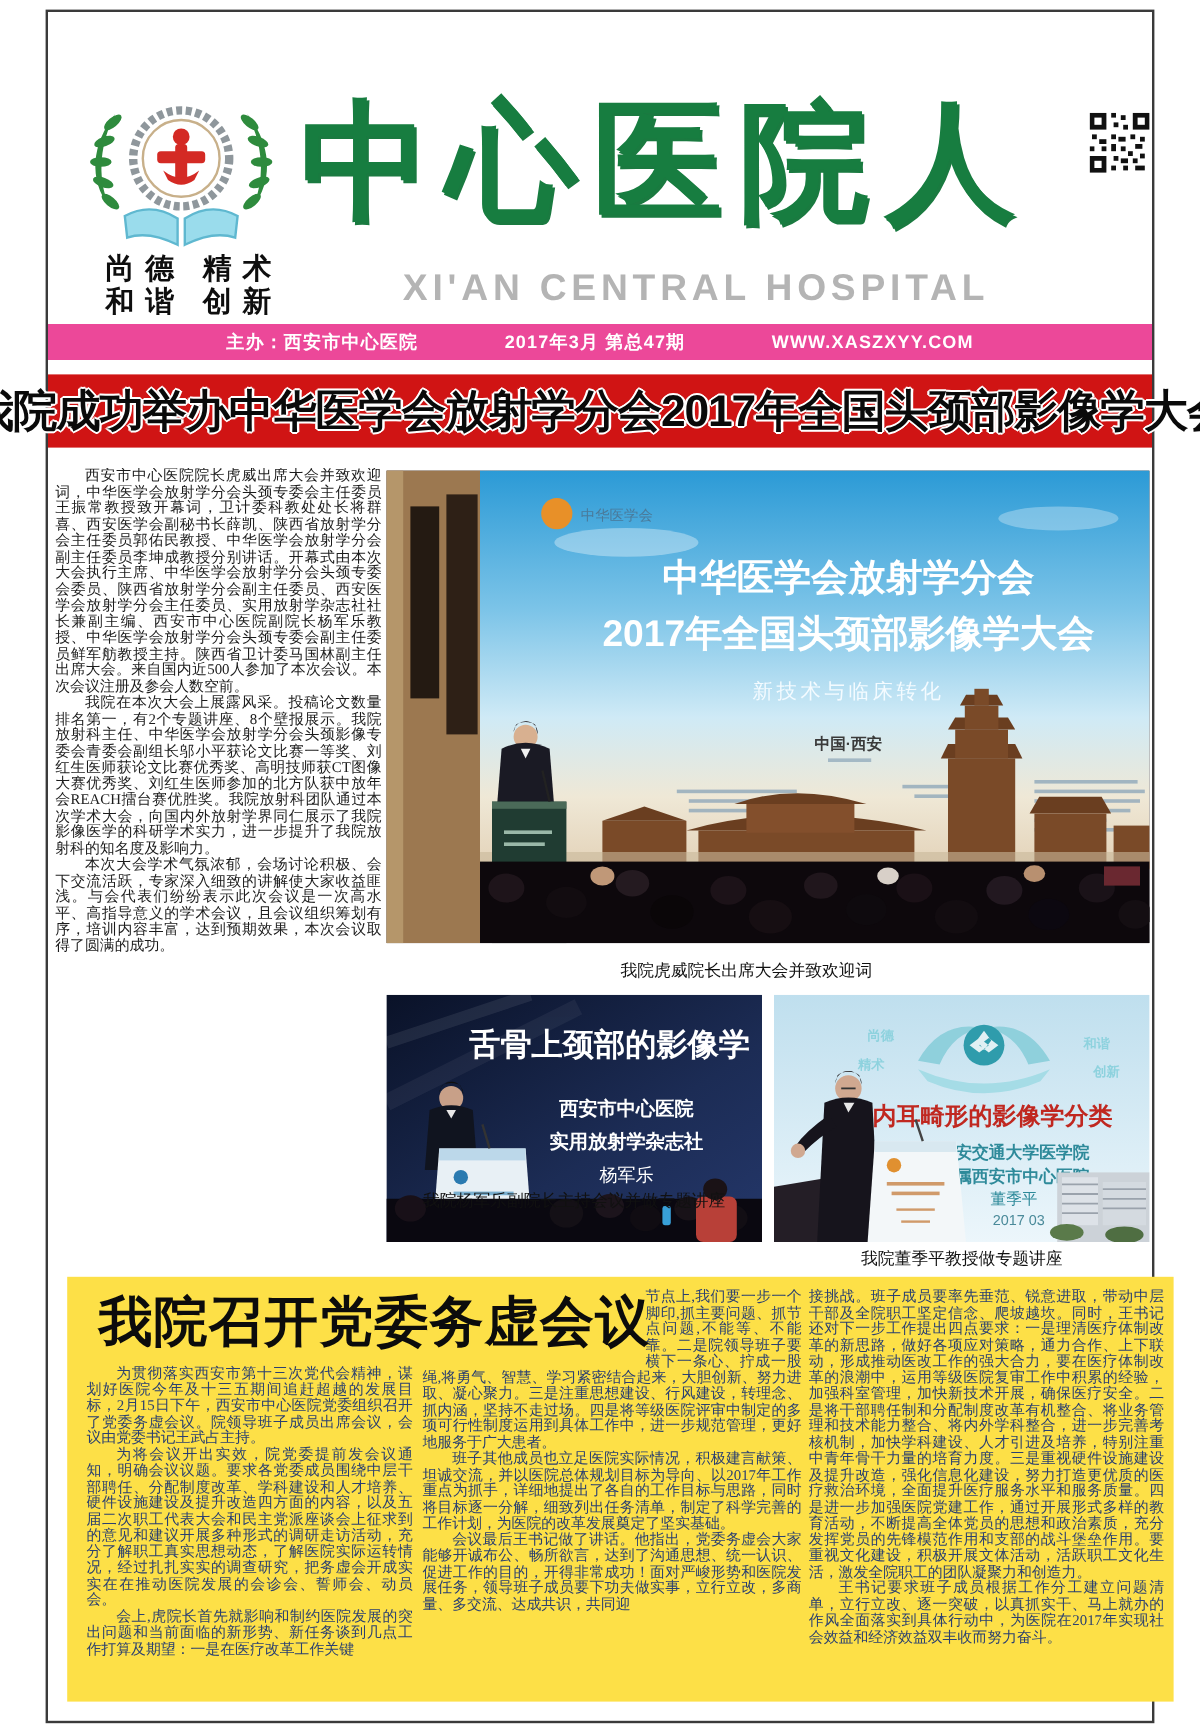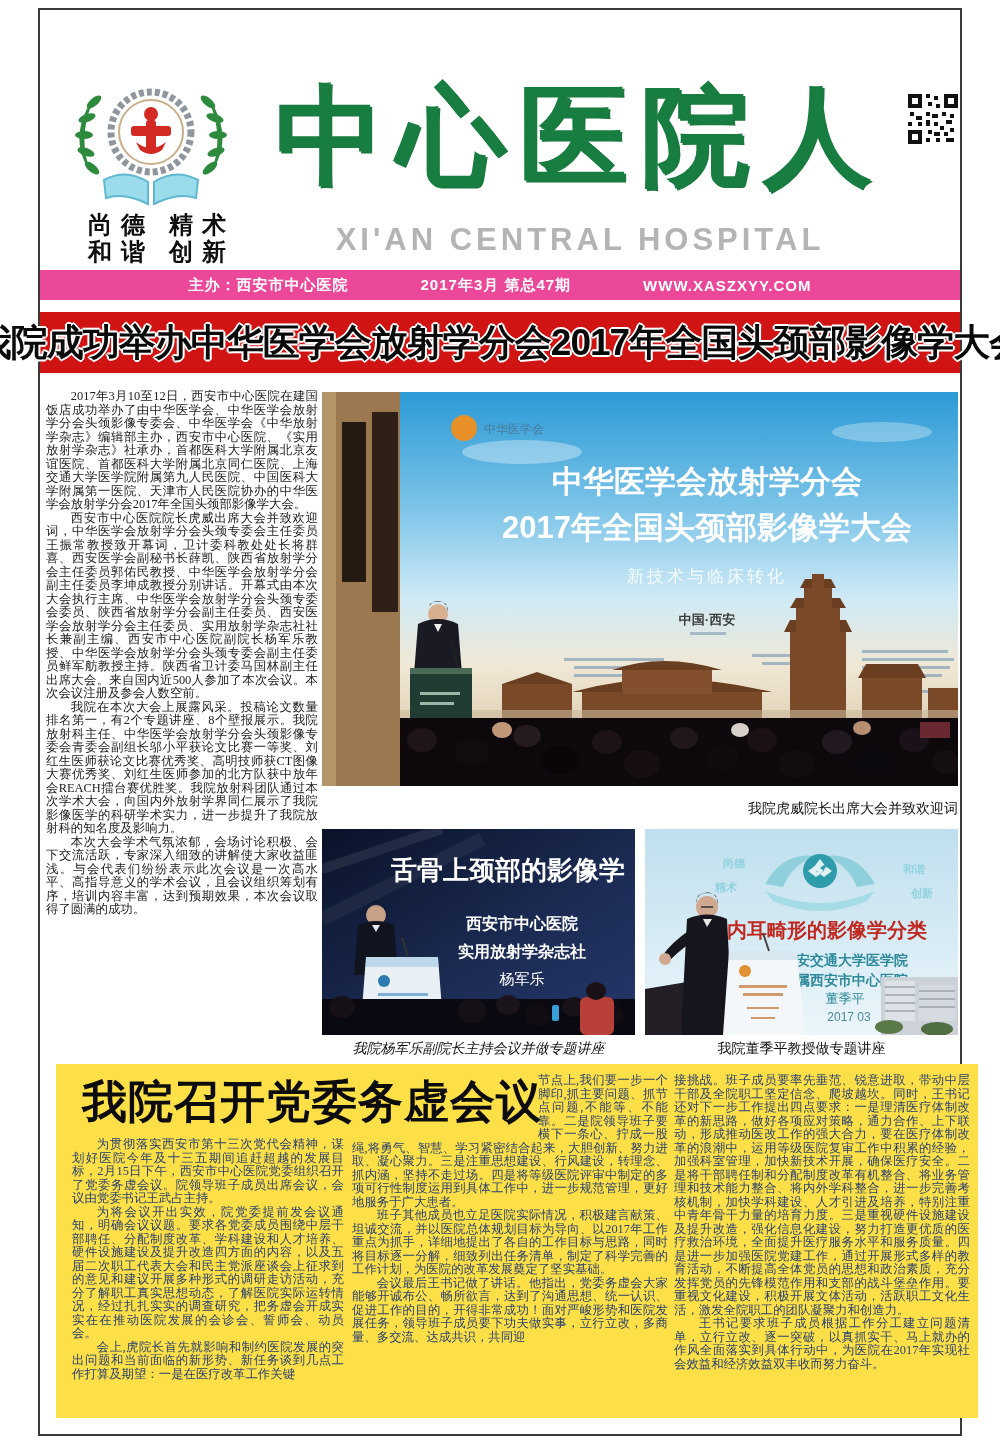--- a/index.html
+++ b/index.html
@@ -4,21 +4,21 @@
 <style>
   html,body{margin:0;padding:0;background:#ffffff;}
   #page{position:relative;width:1000px;height:1444px;background:#fff;overflow:hidden;
         font-family:"Liberation Serif",serif;}
   .abs{position:absolute;}
   
   #frame{left:38px;top:8px;width:920px;height:1424px;border:2px solid #3a3a3a;}
   
   #motto{left:88px;top:212px;width:170px;color:#0e0e0e;font-weight:bold;
          font-size:24px;line-height:27px;letter-spacing:9px;font-family:"Liberation Serif",serif;}
-  #paper-title{left:250px;top:62px;width:660px;text-align:center;color:#177d40;
+  #paper-title{left:250px;top:62px;width:660px;text-align:left;color:#177d40;
         font-size:108px;font-weight:bold;letter-spacing:14px;line-height:150px;
         font-family:"Liberation Serif",serif;text-shadow:2px 2px 0 #1a7a40;}
   #paper-sub{left:250px;top:222px;width:660px;text-align:center;color:#b4b4b4;
         font-size:31px;font-weight:bold;letter-spacing:4px;font-family:"Liberation Sans",sans-serif;}
   
   #info-bar{left:40px;top:270px;width:920px;height:30px;background:#ec4899;color:#fff;
         display:flex;align-items:center;justify-content:center;gap:72px;
         font-family:"Liberation Sans",sans-serif;font-size:15px;font-weight:bold;letter-spacing:1px;}
   
   #red-bar{left:40px;top:312px;width:920px;height:61px;background:#d01414;
@@ -127,21 +127,20 @@
     <span>主办：西安市中心医院</span>
     <span>2017年3月 第总47期</span>
     <span>WWW.XASZXYY.COM</span>
   </div>
 
   <div class="abs" id="red-bar">
     <span class="hl">我院成功举办中华医学会放射学分会2017年全国头颈部影像学大会</span>
   </div>
 
   <div class="abs np-text" id="lead-col">
-    <p>2017年3月10至12日，西安市中心医院在建国饭店成功举办了由中华医学会、中华医学会放射学分会头颈影像专委会、中华医学会《中华放射学杂志》编辑部主办，西安市中心医院、《实用放射学杂志》社承办，首都医科大学附属北京友谊医院、首都医科大学附属北京同仁医院、上海交通大学医学院附属第九人民医院、中国医科大学附属第一医院、天津市人民医院协办的中华医学会放射学分会2017年全国头颈部影像学大会。</p>
     <p>西安市中心医院院长虎威出席大会并致欢迎词，中华医学会放射学分会头颈专委会主任委员王振常教授致开幕词，卫计委科教处处长将群喜、西安医学会副秘书长薛凯、陕西省放射学分会主任委员郭佑民教授、中华医学会放射学分会副主任委员李坤成教授分别讲话。开幕式由本次大会执行主席、中华医学会放射学分会头颈专委会委员、陕西省放射学分会副主任委员、西安医学会放射学分会主任委员、实用放射学杂志社社长兼副主编、西安市中心医院副院长杨军乐教授、中华医学会放射学分会头颈专委会副主任委员鲜军舫教授主持。陕西省卫计委马国林副主任出席大会。来自国内近500人参加了本次会议。本次会议注册及参会人数空前。</p>
     <p>我院在本次大会上展露风采。投稿论文数量排名第一，有2个专题讲座、8个壁报展示。我院放射科主任、中华医学会放射学分会头颈影像专委会青委会副组长邬小平获论文比赛一等奖、刘红生医师获论文比赛优秀奖、高明技师获CT图像大赛优秀奖、刘红生医师参加的北方队获中放年会REACH擂台赛优胜奖。我院放射科团队通过本次学术大会，向国内外放射学界同仁展示了我院影像医学的科研学术实力，进一步提升了我院放射科的知名度及影响力。</p>
     <p>本次大会学术气氛浓郁，会场讨论积极、会下交流活跃，专家深入细致的讲解使大家收益匪浅。与会代表们纷纷表示此次会议是一次高水平、高指导意义的学术会议，且会议组织筹划有序，培训内容丰富，达到预期效果，本次会议取得了圆满的成功。</p>
   </div>
 
   <svg class="abs photo" style="left:322px;top:392px;" width="636" height="394" viewBox="0 0 636 394">
     <rect width="636" height="394" fill="#160e14"></rect>
     <rect x="0" y="0" width="78" height="394" fill="#9c7850"></rect>
     <rect x="0" y="0" width="14" height="394" fill="#b5966a"></rect>
     <rect x="20" y="30" width="24" height="160" fill="#241a12"></rect>
@@ -225,21 +224,21 @@
       <ellipse cx="515" cy="350" rx="15" ry="12" fill="#221820"></ellipse>
       <ellipse cx="552" cy="370" rx="17" ry="13" fill="#0c0810"></ellipse>
       <ellipse cx="592" cy="348" rx="15" ry="12" fill="#1a1218"></ellipse>
       <ellipse cx="624" cy="370" rx="14" ry="12" fill="#140e12"></ellipse>
       <ellipse cx="180" cy="338" rx="10" ry="8" fill="#c09878"></ellipse>
       <ellipse cx="418" cy="338" rx="9" ry="7" fill="#d8d0c8"></ellipse>
       <ellipse cx="540" cy="336" rx="9" ry="7" fill="#b89070"></ellipse>
       <rect x="598" y="330" width="30" height="16" fill="#6a2830"></rect>
     </g>
   </svg>
-  <div class="abs caption" style="left:322px;top:800px;width:636px;text-align:right;">我院虎威院长出席大会并致欢迎词</div>
+  <div class="abs caption" style="left:304px;top:800px;width:636px;">我院虎威院长出席大会并致欢迎词</div>
 
   <svg class="abs photo" style="left:322px;top:829px;" width="313" height="206" viewBox="0 0 313 206">
     <defs>
       <linearGradient id="navy" x1="0" y1="0" x2="1" y2="1">
         <stop offset="0" stop-color="#0a1228"></stop>
           <stop offset="0.6" stop-color="#1c2c55"></stop>
         <stop offset="1" stop-color="#24376a"></stop>
       </linearGradient>
     </defs>
     <rect width="313" height="206" fill="url(#navy)"></rect>
@@ -270,21 +269,21 @@
       <ellipse cx="150" cy="182" rx="14" ry="12" fill="#141016"></ellipse>
       <ellipse cx="186" cy="176" rx="12" ry="10" fill="#1c141c"></ellipse>
       <ellipse cx="216" cy="186" rx="13" ry="11" fill="#100c12"></ellipse>
       <ellipse cx="252" cy="178" rx="12" ry="10" fill="#181218"></ellipse>
       <ellipse cx="288" cy="186" rx="13" ry="11" fill="#120e14"></ellipse>
       <rect x="258" y="168" width="34" height="38" fill="#b84038" rx="6"></rect>
       <ellipse cx="274" cy="162" rx="10" ry="9" fill="#1a1216"></ellipse>
       <rect x="230" y="176" width="7" height="16" fill="#38a0d8" rx="2"></rect>
     </g>
   </svg>
-  <div class="abs caption" style="left:322px;top:1040px;width:313px;font-style:italic;">我院杨军乐副院长主持会议并做专题讲座</div>
+  <div class="abs caption" style="left:322px;top:992px;width:313px;">我院杨军乐副院长主持会议并做专题讲座</div>
 
   <svg class="abs photo" style="left:645px;top:829px;" width="313" height="206" viewBox="0 0 313 206">
     <defs>
       <linearGradient id="lblue" x1="0" y1="0" x2="0" y2="1">
         <stop offset="0" stop-color="#bfdfee"></stop>
           <stop offset="1" stop-color="#ecf6fb"></stop>
       </linearGradient>
     </defs>
     <rect width="313" height="206" fill="url(#lblue)"></rect>
     <g>

